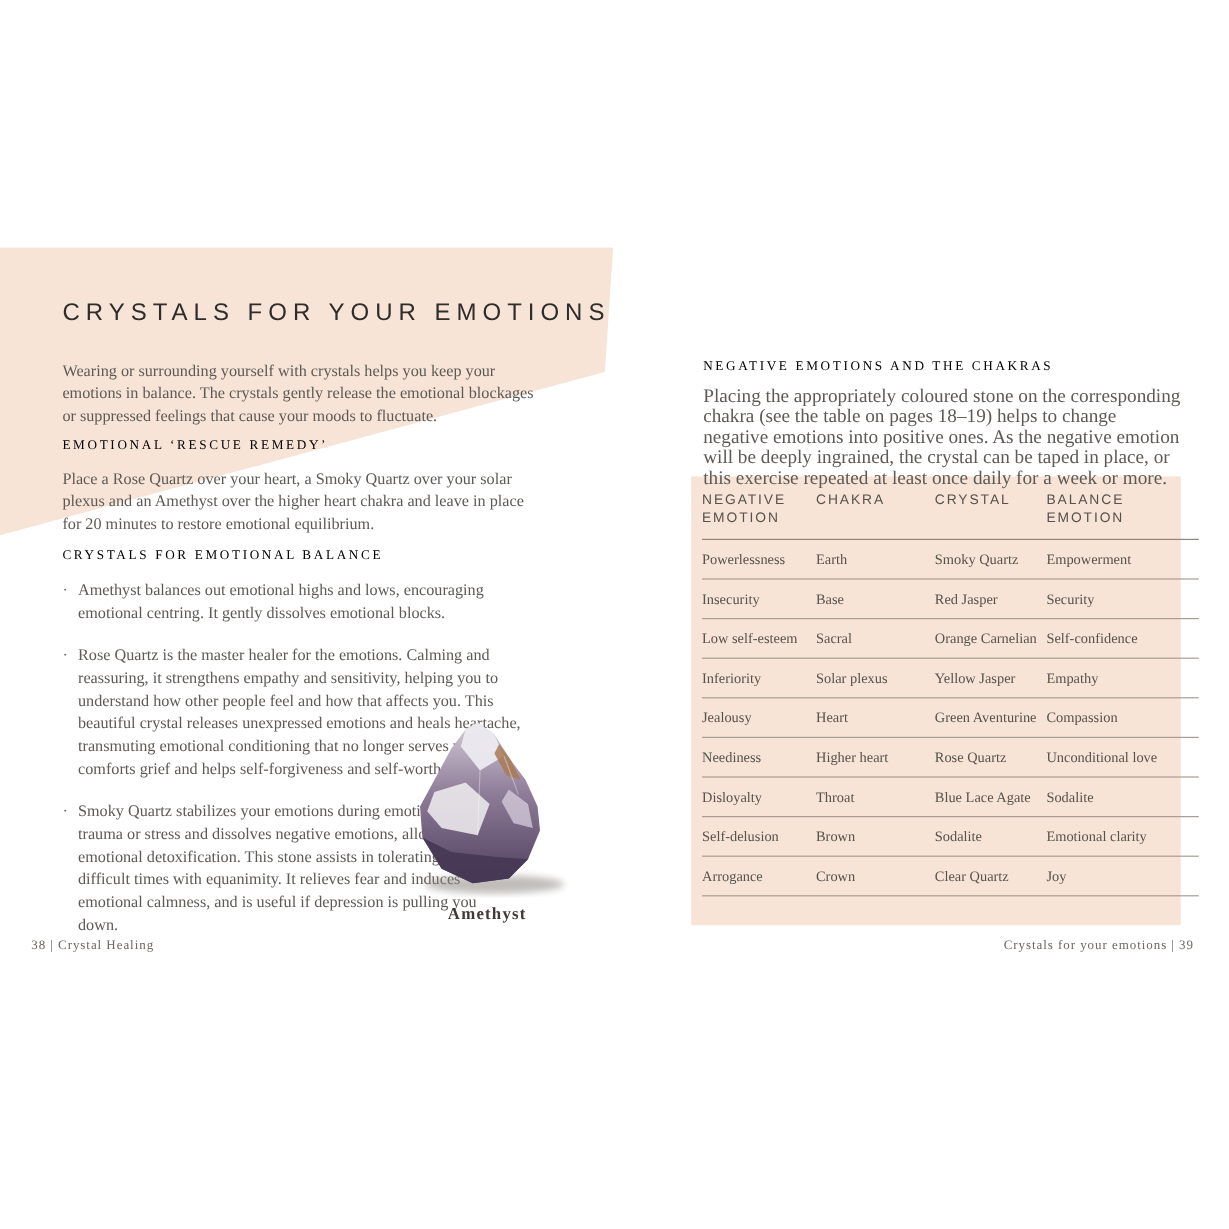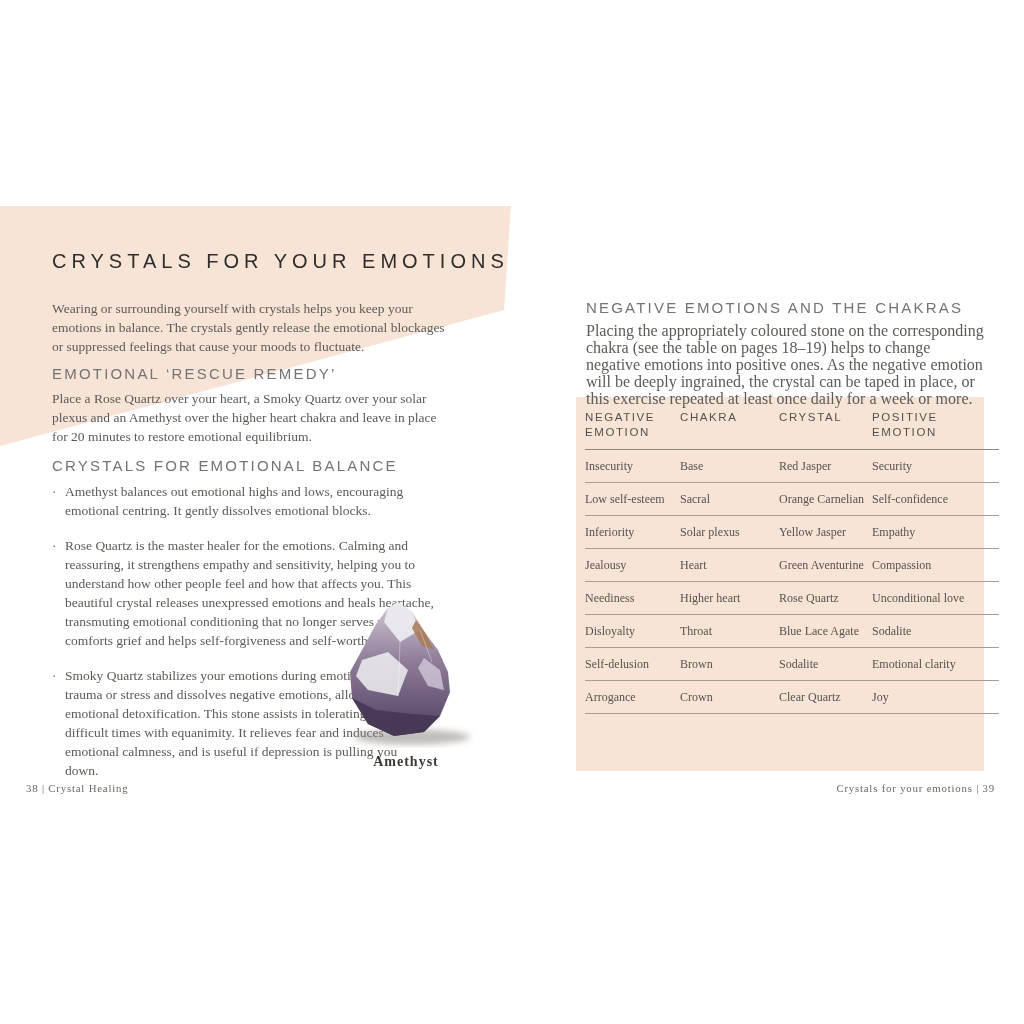--- a/index.html
+++ b/index.html
@@ -26,23 +26,23 @@
     left:52px;top:250px;width:440px;
     font-family:"Liberation Sans", sans-serif;
     font-size:20px;font-weight:400;letter-spacing:5px;
     color:#2e2d2b;white-space:nowrap;
   }
   .body-text{
     color:#5d5a56;font-size:13.5px;line-height:19px;
   }
   .intro{left:52px;top:299px;width:396px;}
   .sec-heading{
-    font-family:Liberation Sans, sans-serif;
-    font-size:15px;font-weight:400;letter-spacing:2.2px;
-    color:#737373;white-space:nowrap;
+    font-family:Liberation Serif, serif;
+    font-size:11px;font-weight:400;letter-spacing:2.2px;
+    color:#000000;white-space:nowrap;
   }
   .h-rescue{left:52px;top:365px;}
   .p-rescue{left:52px;top:389px;width:396px;}
   .h-balance{left:52px;top:457px;}
   .bullets{left:52px;top:482px;width:402px;}
   .bullet{display:flex;margin-bottom:16px;color:#5d5a56;font-size:13.5px;line-height:19px;}
   .bullet .dot{width:13px;flex:0 0 13px;color:#6e6a63;}
   .bullet.narrow .txt{width:345px;}
 
   .crystal-wrap{left:336px;top:600px;width:140px;height:172px;text-align:center;}
@@ -134,21 +134,27 @@
 
 <div class="abs sec-heading h-chakras">NEGATIVE EMOTIONS AND THE CHAKRAS</div>
 <div class="abs body-text p-chakras">Placing the appropriately coloured stone on the corresponding chakra (see the table on pages 18–19) helps to change negative emotions into positive ones. As the negative emotion will be deeply ingrained, the crystal can be taped in place, or this exercise repeated at least once daily for a week or more.</div>
 
 <div class="abs" style="left:576px;top:397px;width:432px;">
   <div class="tbl">
     <div class="trow thead">
       <div>NEGATIVE EMOTION</div>
       <div>CHAKRA</div>
       <div>CRYSTAL</div>
-      <div>POSITIVE EMOTION</div>
+      <div>BALANCE EMOTION</div>
+    </div>
+    <div class="trow">
+      <div>Powerlessness</div>
+      <div>Earth</div>
+      <div>Smoky Quartz</div>
+      <div>Empowerment</div>
     </div>
     <div class="trow">
       <div>Insecurity</div>
       <div>Base</div>
       <div>Red Jasper</div>
       <div>Security</div>
     </div>
     <div class="trow">
       <div>Low self-esteem</div>
       <div>Sacral</div>

